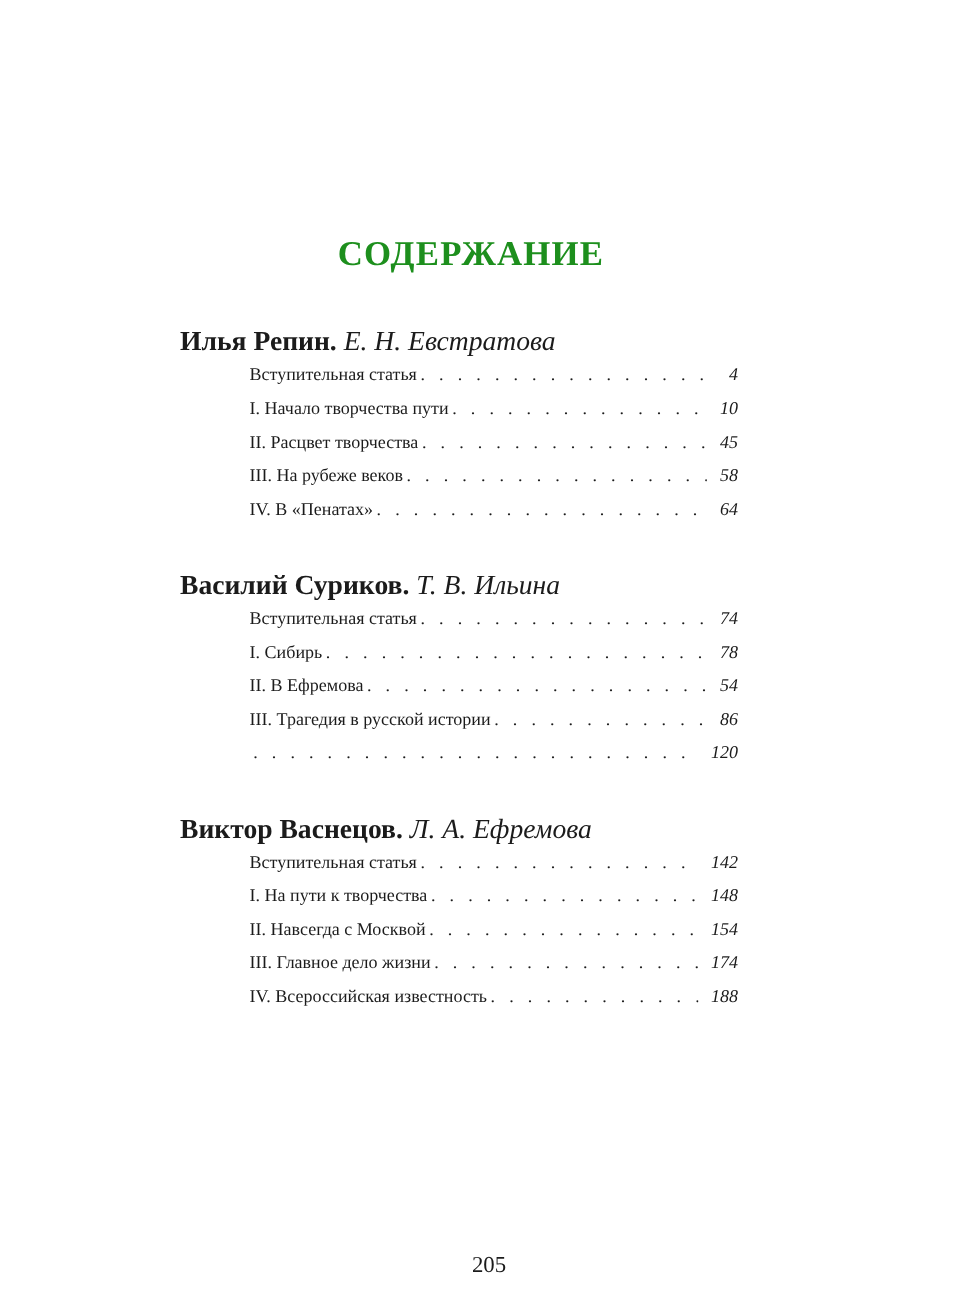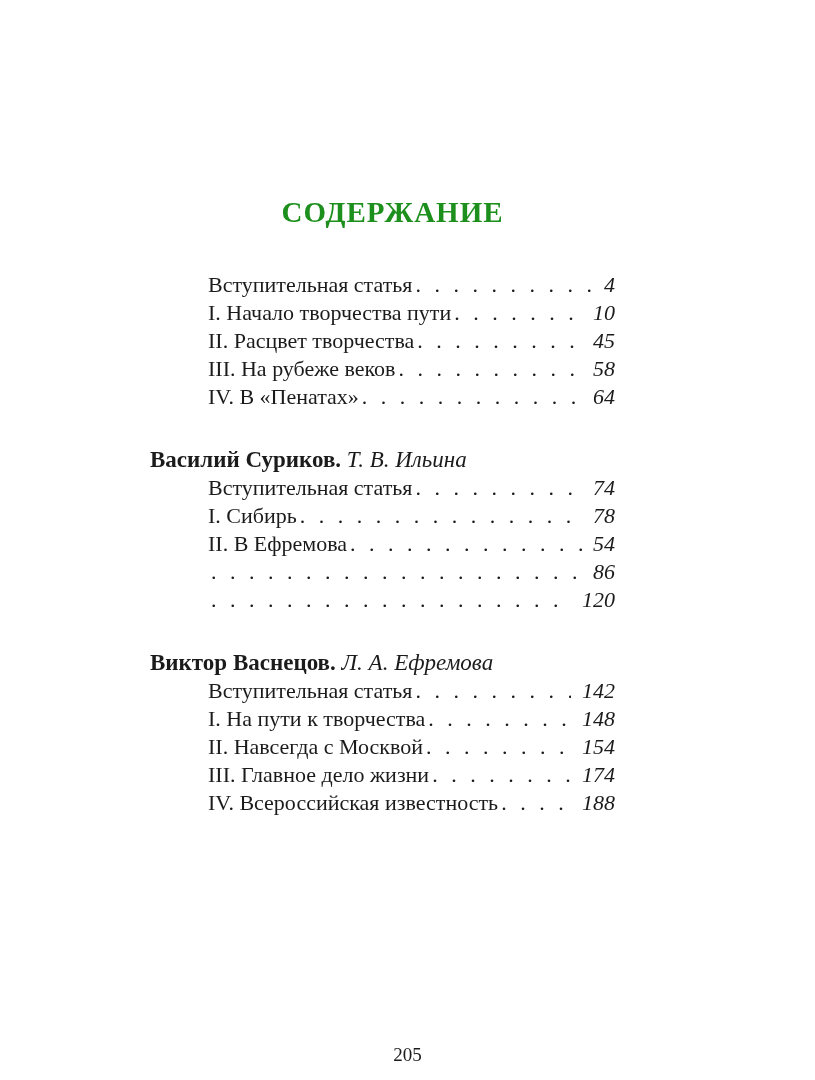--- a/index.html
+++ b/index.html
@@ -44,21 +44,21 @@
   .section-name {
     font-weight: bold;
   }
   .section-author {
     font-style: italic;
   }
   .entry {
     display: flex;
     align-items: flex-end;
     padding-left: 58px;
-    font-size: 22px;
+    font-size: 15px;
     line-height: 28px;
   }
   .entry-label {
     white-space: nowrap;
   }
   .leader {
     flex: 1;
     overflow: hidden;
     white-space: nowrap;
     margin: 0 2px 0 3px;
@@ -84,20 +84,24 @@
 </style>
 </head>
 <body>
 
 <div class="page">
   <div class="content">
 
     <h1 class="toc-title">СОДЕРЖАНИЕ</h1>
 
     <div class="section">
+      <div class="section-heading">
+        <span class="section-name">Илья Репин.</span>
+        <span class="section-author">Е. Н. Евстратова</span>
+      </div>
       <div class="entry">
         <span class="entry-label">Вступительная статья</span>
         <span class="leader"></span>
         <span class="pagenum">4</span>
       </div>
       <div class="entry">
         <span class="entry-label">I. Начало творчества пути</span>
         <span class="leader"></span>
         <span class="pagenum">10</span>
       </div>
@@ -132,20 +136,21 @@
         <span class="entry-label">I. Сибирь</span>
         <span class="leader"></span>
         <span class="pagenum">78</span>
       </div>
       <div class="entry">
         <span class="entry-label">II. В Ефремова</span>
         <span class="leader"></span>
         <span class="pagenum">54</span>
       </div>
       <div class="entry">
+        <span class="entry-label">III. Трагедия в русской истории</span>
         <span class="leader"></span>
         <span class="pagenum">86</span>
       </div>
       <div class="entry">
         <span class="leader"></span>
         <span class="pagenum">120</span>
       </div>
     </div>
 
     <div class="section">

